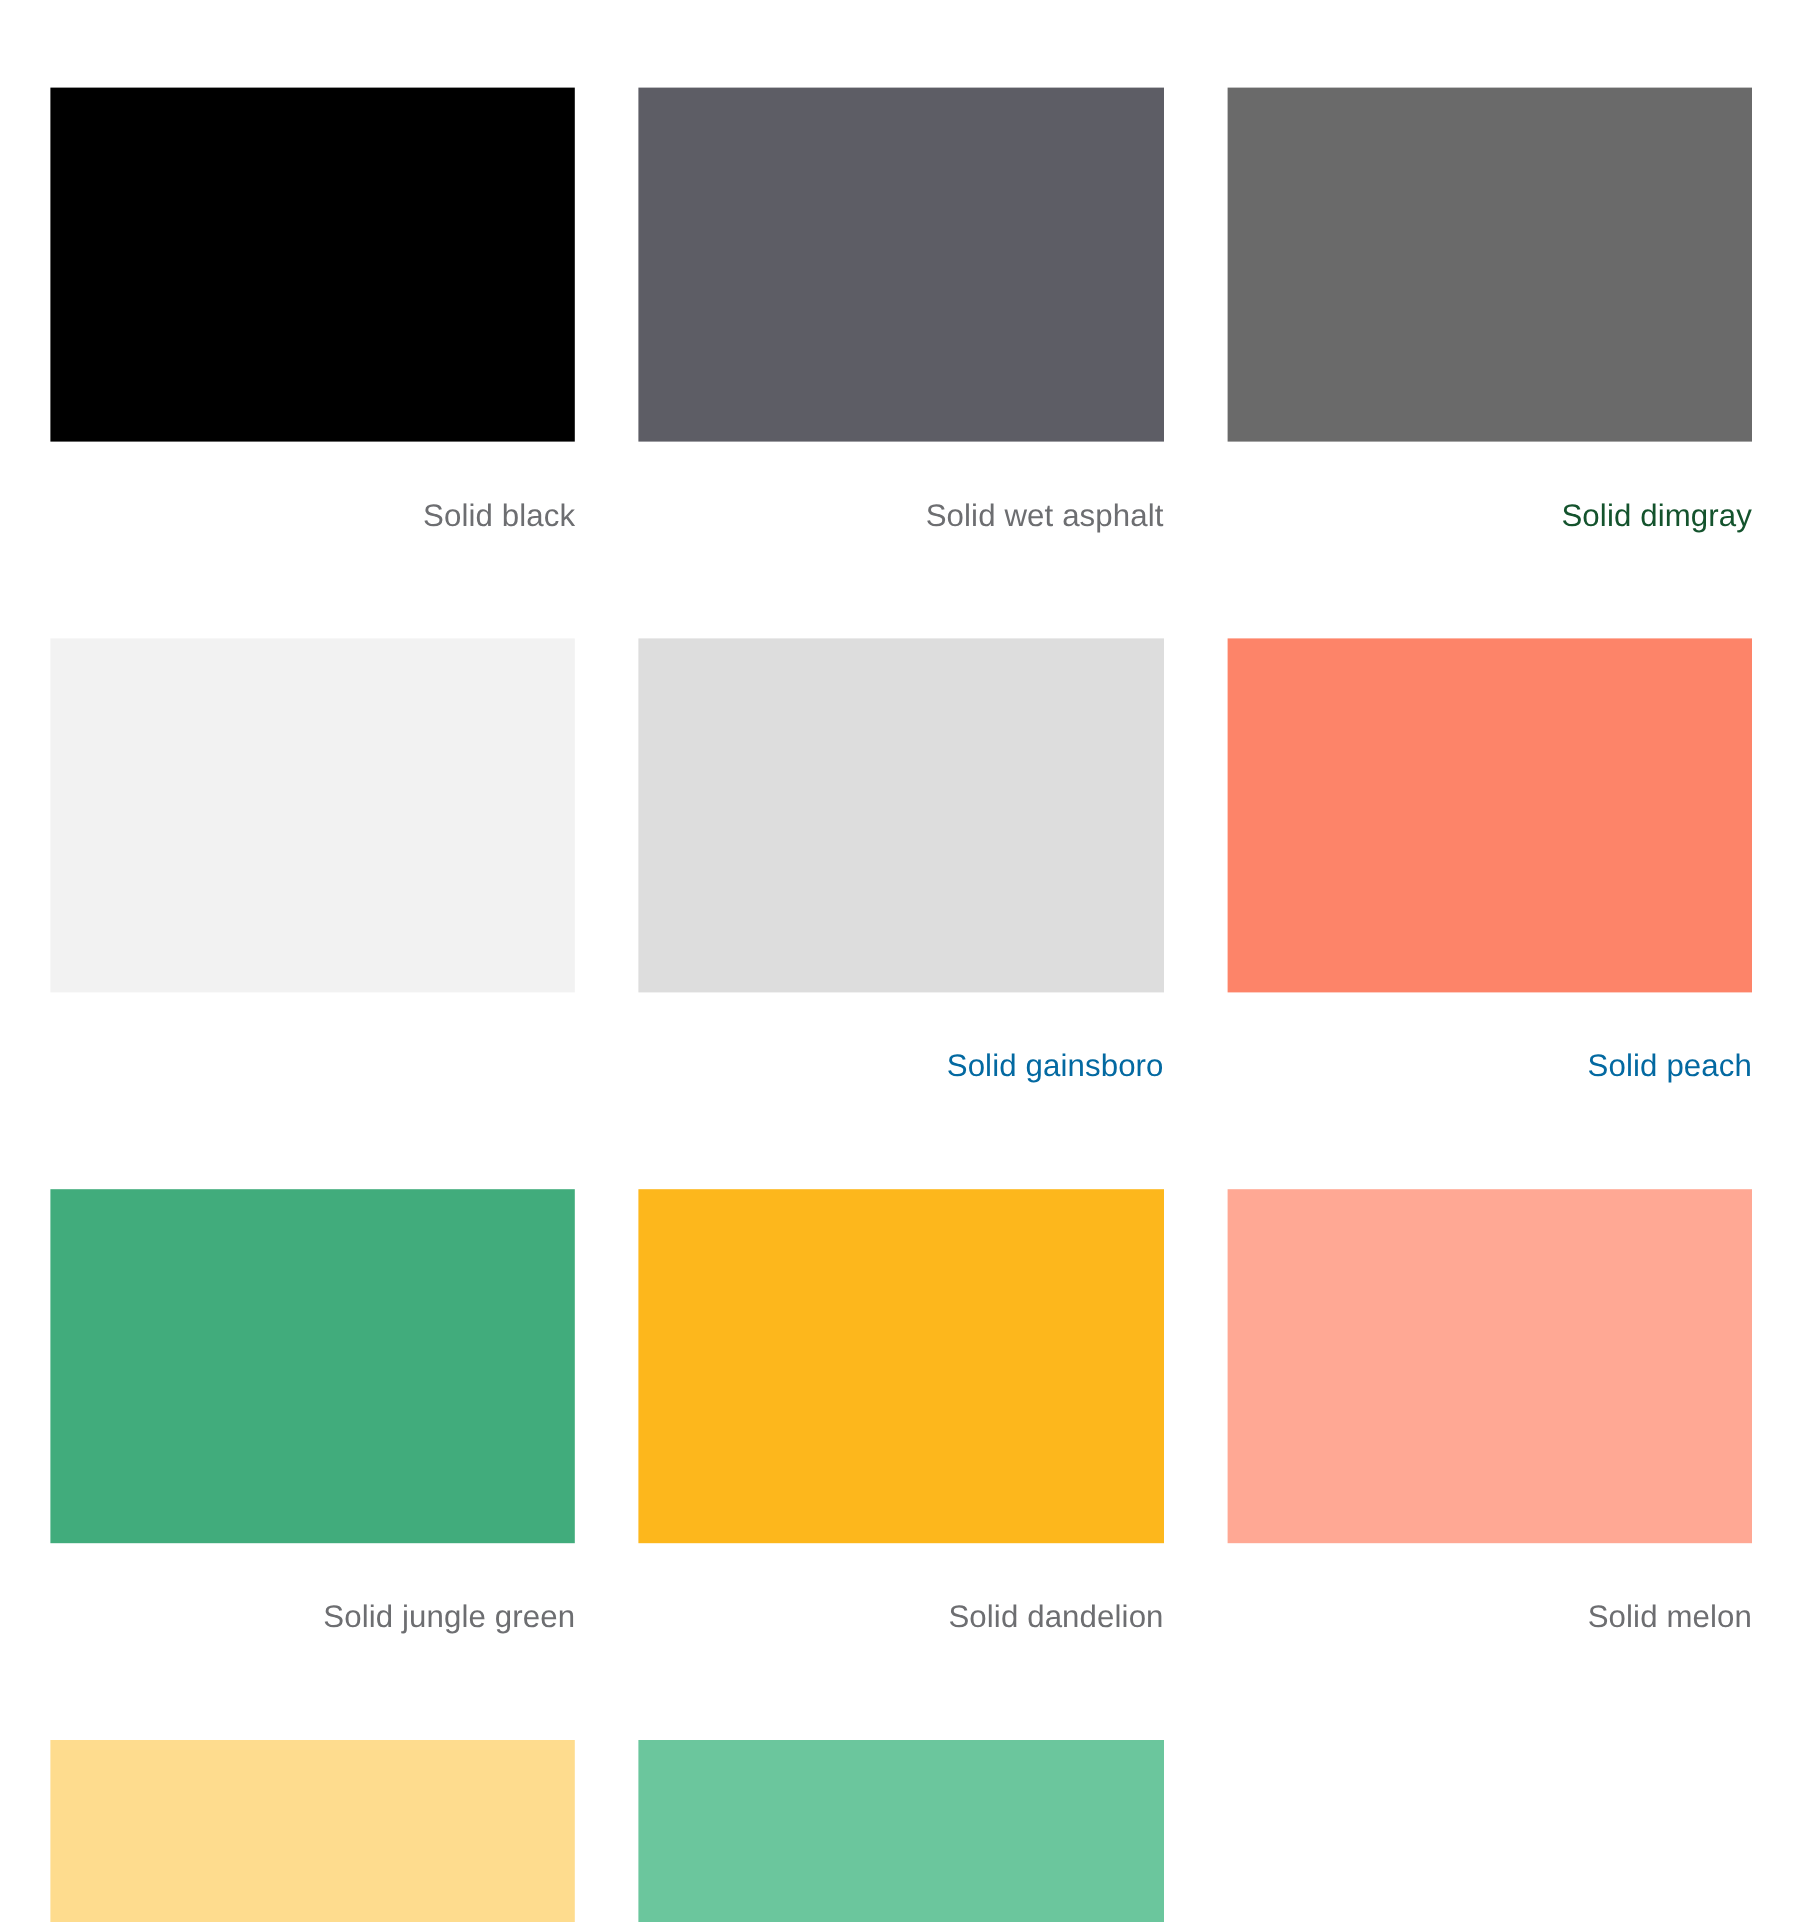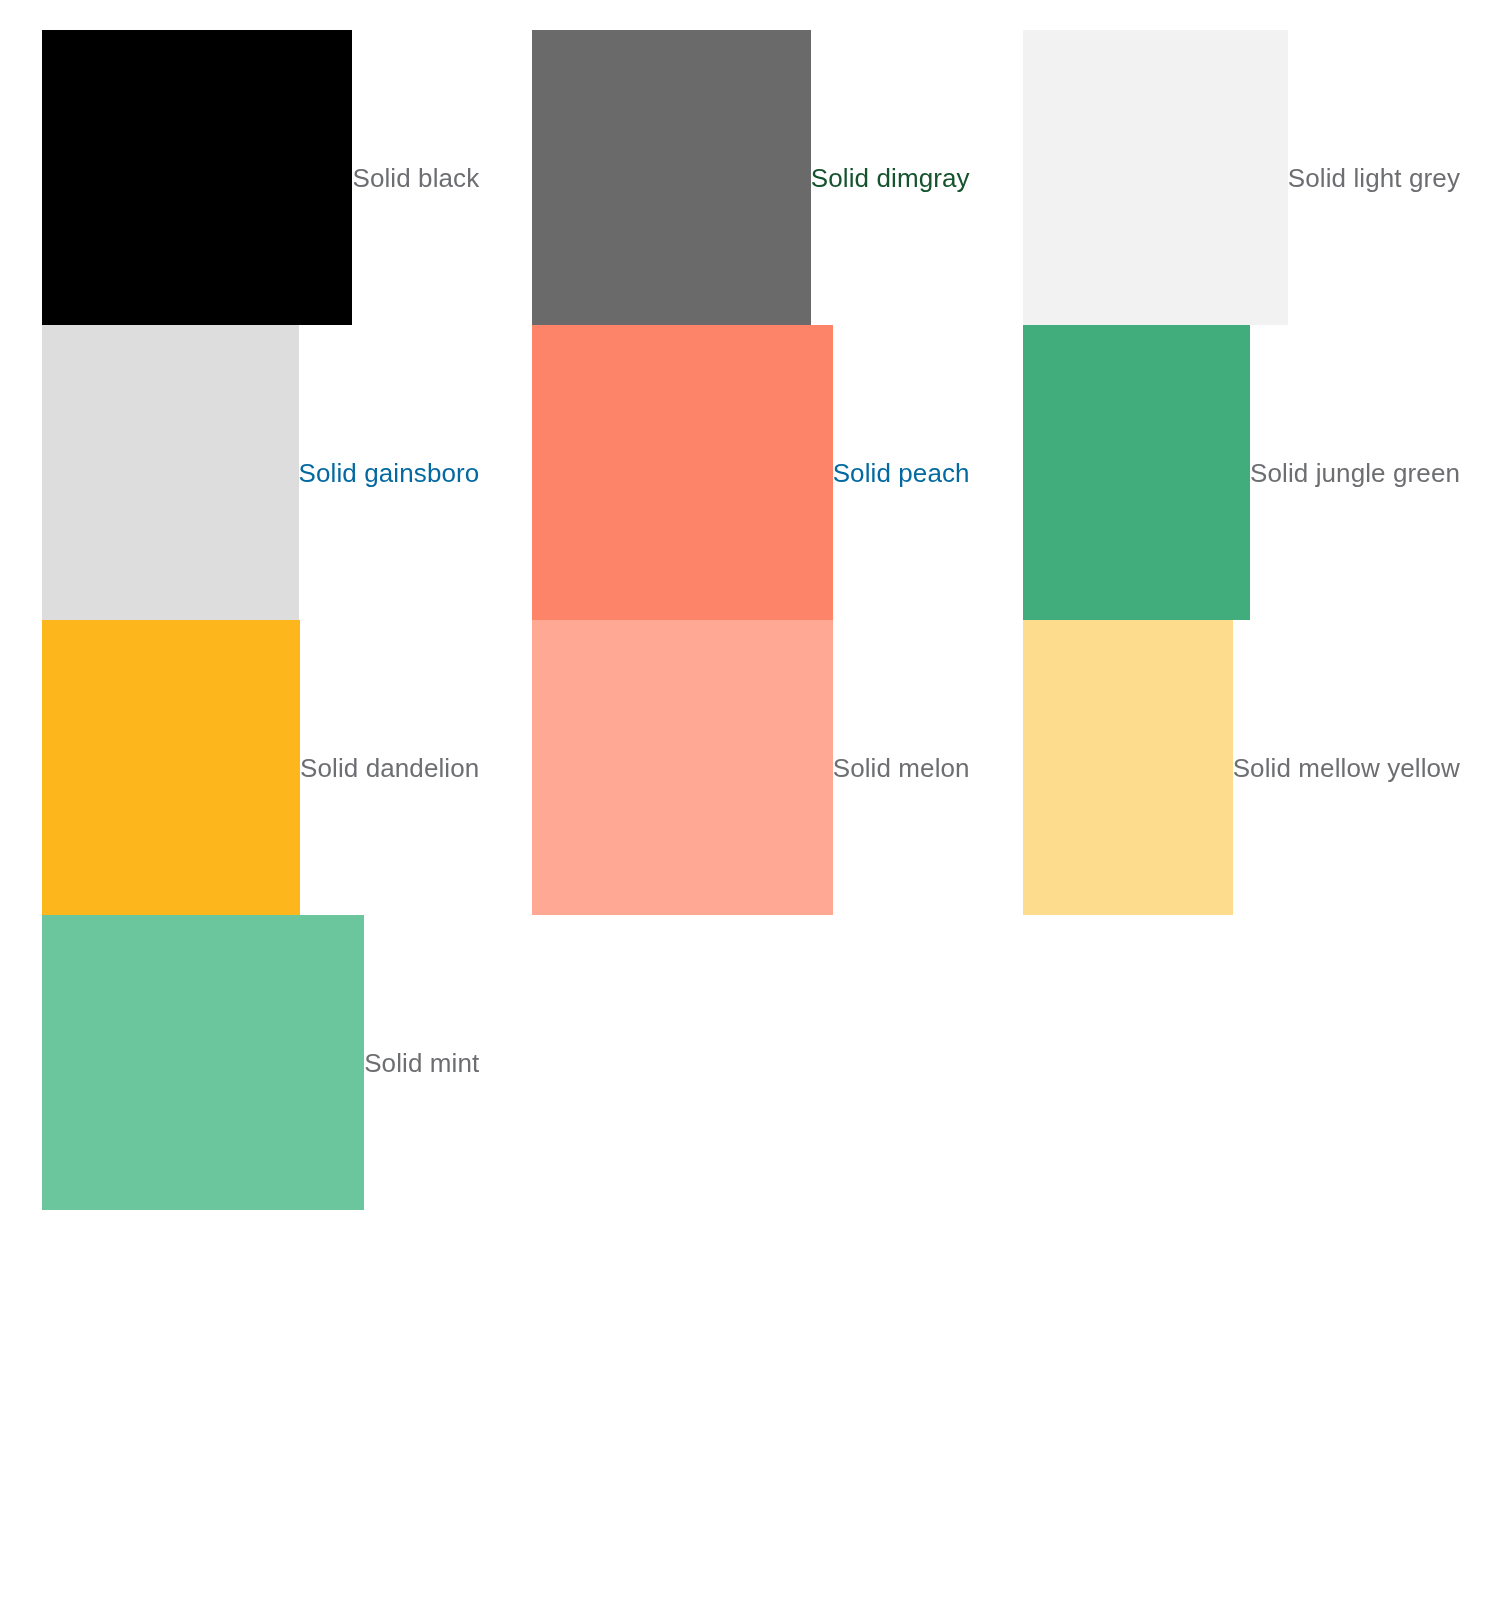--- a/index.html
+++ b/index.html
@@ -18,22 +18,23 @@
     display: grid;
     grid-template-columns: repeat(3, 1fr);
     column-gap: 53px;
     row-gap: 0px;
     padding: 30px 40px 0 42px;
     box-sizing: border-box;
   }
 
   .swatch-cell {
     display: flex;
-    flex-direction: row;
-    align-items: center;
+    flex-direction: column;
+    align-items: flex-end;
+    margin-top: 43px;
   }
 
   .swatch-chip {
     width: 100%;
     height: 295px;
     display: block;
   }
 
   .swatch-label {
     text-align: center;
@@ -50,30 +51,33 @@
 </head>
 <body style="background: rgb(255, 255, 255);">
 
 <main id="swatch-grid">
 
   <div class="swatch-cell">
     <div class="swatch-chip" style="background-color: rgb(0, 0, 0);"></div>
     <div class="swatch-label" style="color: rgb(109, 110, 113);">Solid black</div>
   </div>
 
+  <div class="swatch-cell">
+    <div class="swatch-chip" style="background-color: rgb(93, 93, 101);"></div>
+    <div class="swatch-label" style="color: rgb(109, 110, 113);">Solid wet asphalt</div>
+  </div>
 
   <div class="swatch-cell">
     <div class="swatch-chip" style="background-color: rgb(106, 106, 106);"></div>
     <div class="swatch-label" style="color: #14532d;">Solid dimgray</div>
   </div>
 
 
   <div class="swatch-cell">
     <div class="swatch-chip" style="background-color: rgb(242, 242, 242);"></div>
-    <div class="swatch-label" style="color: rgb(109, 110, 113);">Solid light grey</div>
   </div>
 
   <div class="swatch-cell">
     <div class="swatch-chip" style="background-color: rgb(221, 221, 221);"></div>
     <div class="swatch-label" style="color: #0369a1;">Solid gainsboro</div>
   </div>
 
   <div class="swatch-cell">
     <div class="swatch-chip" style="background-color: rgb(253, 132, 105);"></div>
     <div class="swatch-label" style="color: #0369a1;">Solid peach</div>

